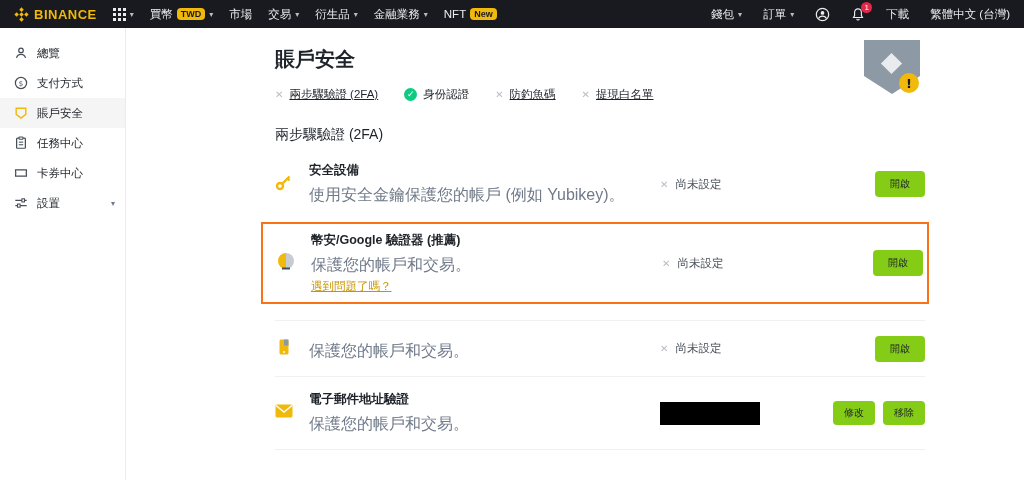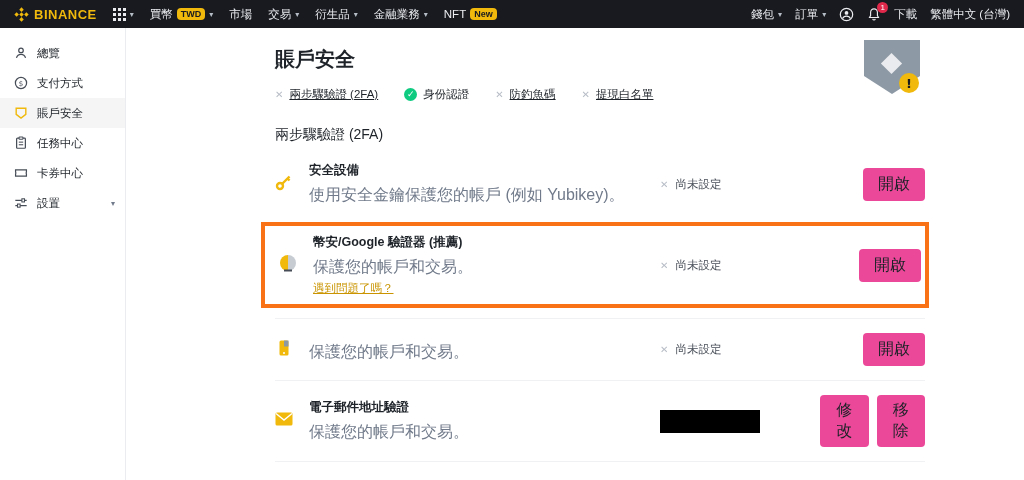--- a/index.html
+++ b/index.html
@@ -8,21 +8,21 @@
 
   
   .navbar { height:28px; background:#181a20; display:flex; align-items:center;
     padding:0 14px; gap:16px; font-size:11.5px; color:#eaecef; white-space:nowrap; }
   .logo { display:flex; align-items:center; gap:5px; cursor:pointer; }
   .logo-text { color:#f0b90b; font-weight:bold; font-size:13px; letter-spacing:.5px; }
   .nav-item { display:flex; align-items:center; gap:4px; cursor:pointer; }
   .caret { font-size:8px; color:#b7bdc6; }
   .badge { background:#f0b90b; color:#181a20; font-size:9px; font-weight:bold;
     border-radius:4px; padding:1px 4px; line-height:1.2; }
-  .nav-right { margin-left:auto; display:flex; align-items:center; gap:13px; }
+  .nav-right { margin-left:auto; display:flex; align-items:center; gap:21px; }
   .icon-btn { position:relative; display:flex; align-items:center; }
   .noti-badge { position:absolute; top:-5px; right:-7px; background:#e0294a; color:#fff;
     font-size:8px; border-radius:7px; min-width:11px; height:11px; line-height:11px;
     text-align:center; padding:0 2px; }
 
   
   .shell { display:flex; height:452px; }
   .sidebar { width:126px; border-right:1px solid #eaecef; padding-top:10px; flex-shrink:0; }
   .side-item { display:flex; align-items:center; gap:9px; height:30px; padding-left:14px;
     font-size:11.5px; color:#1e2329; cursor:pointer; }
@@ -51,29 +51,29 @@
   .banner-link { color:#c99400; cursor:pointer; display:flex; gap:6px; align-items:center; }
 
   
   .section-title { margin-top:24px; font-size:14px; font-weight:500; }
   .rows { margin-top:4px; }
   .row { display:grid; grid-template-columns:34px 1fr 160px 105px; align-items:center;
     padding:14px 0; }
   .row + .row { border-top:1px solid #f0f1f2; }
   .row.no-top { border-top:none; }
   .row.last { border-bottom:1px solid #f0f1f2; }
-  .row.highlight { border:4px solid #f97316; margin:2px -4px 10px -14px;
+  .row.highlight { border:2px solid #f97316; margin:2px -4px 16px -14px;
     padding:8px 4px 8px 14px; grid-template-columns:34px 1fr 160px 101px; }
   .row-title { font-size:12.5px; font-weight:bold; }
   .row-desc { font-size:16px; color:#707a8a; margin-top:6px; }
   .row-link { font-size:11.5px; color:#c99400; text-decoration:underline; margin-top:3px;
     display:inline-block; cursor:pointer; }
   .status { display:flex; align-items:center; gap:7px; font-size:11.5px; color:#474d57; }
   .actions { display:flex; justify-content:flex-end; gap:8px; }
-  .btn { background:#ec4899; border:none; border-radius:4px; font-size:16px;
+  .btn { background:#84cc16; border:none; border-radius:4px; font-size:10px;
     color:#1e2329; padding:6px 15px; cursor:pointer;
     font-family:"Liberation Sans","DejaVu Sans",sans-serif; }
   .btn.small { padding:5px 11px; }
   .redaction { width:100px; height:23px; background:#000; }
 </style>
 </head>
 <body>
 
 <div class="navbar">
   <div class="logo">

